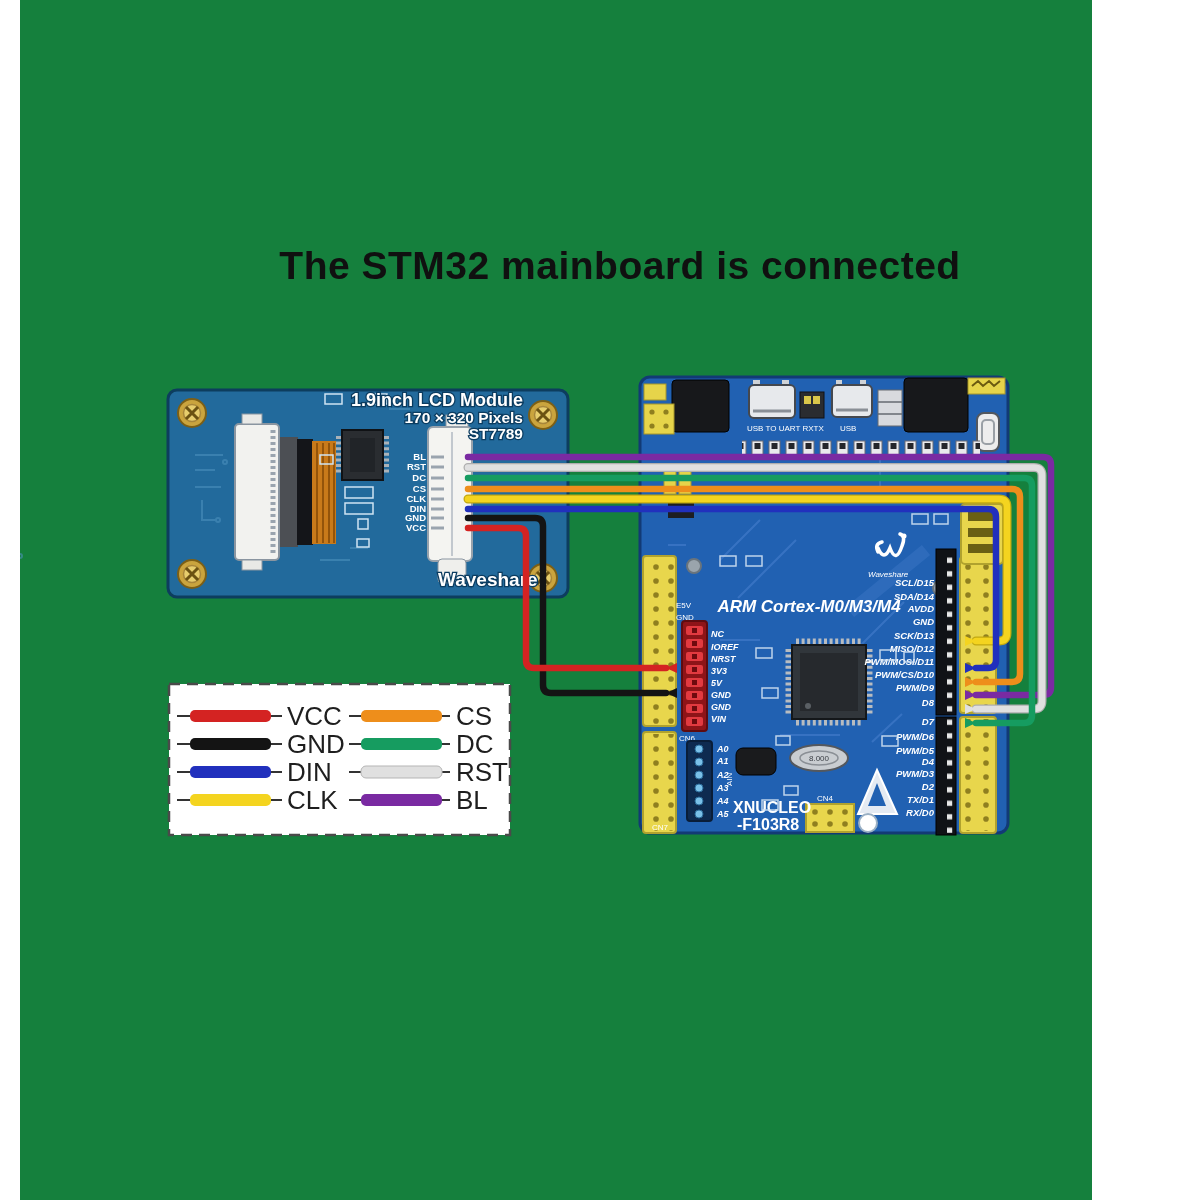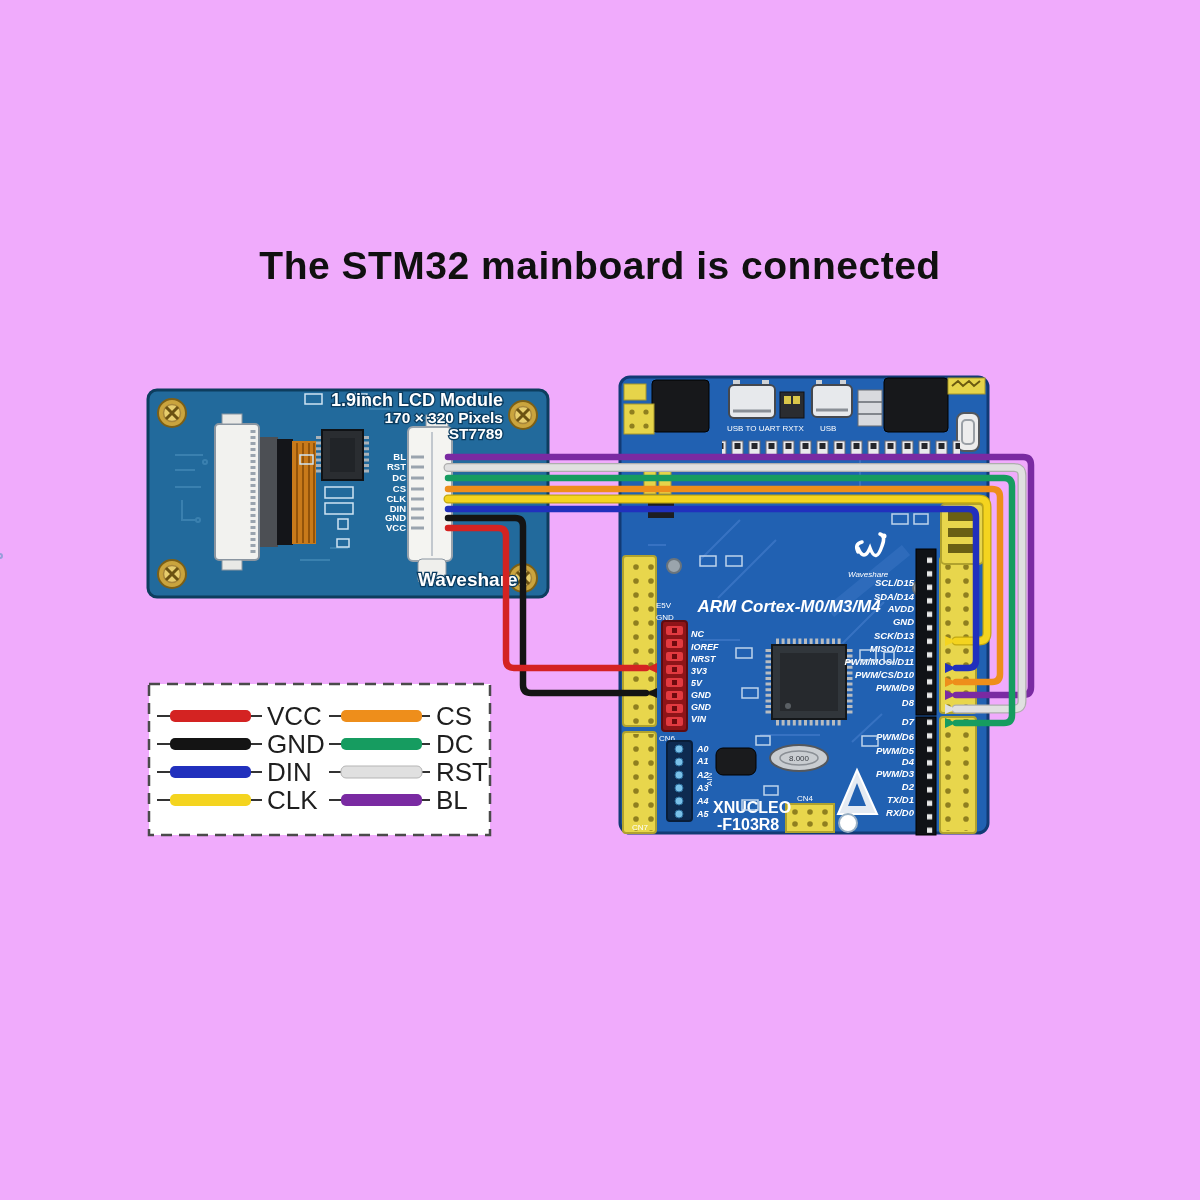--- a/index.html
+++ b/index.html
@@ -1,17 +1,17 @@
 <!DOCTYPE html>
 <html><head>
 <meta charset="utf-8">
 <style>
   html,body{margin:0;padding:0;background:#ffffff;}
-  .canvas{position:relative;width:1200px;height:1200px;background:#f0abfc;overflow:hidden;
-          font-family:"Liberation Sans", sans-serif;}
+  .canvas{position:relative;width:1072px;height:1200px;background:#15803d;overflow:hidden;
+          font-family:"Liberation Sans", sans-serif;margin-left:20px;}
   svg{position:absolute;left:0;top:0;}
   text{font-family:"Liberation Sans", sans-serif;}
   .title{font-size:39px;font-weight:bold;fill:#101010;letter-spacing:0.5px;}
   .lcdtxt{paint-order:stroke;stroke:#0b3c60;stroke-width:2.6px;fill:#ffffff;font-weight:bold;}
   .silkb{fill:#ffffff;font-weight:bold;}
   .pinlbl{font-style:italic;font-weight:bold;fill:#ffffff;font-size:9.5px;text-anchor:end;}
   .pinlbl2{font-style:italic;font-weight:bold;fill:#ffffff;font-size:9px;}
   .lcdpin{font-size:9.5px;font-weight:bold;fill:#ffffff;text-anchor:end;}
   .legendlbl{font-size:26px;fill:#1e1e1e;}
   .tinysilk{font-size:8px;fill:#ffffff;}

